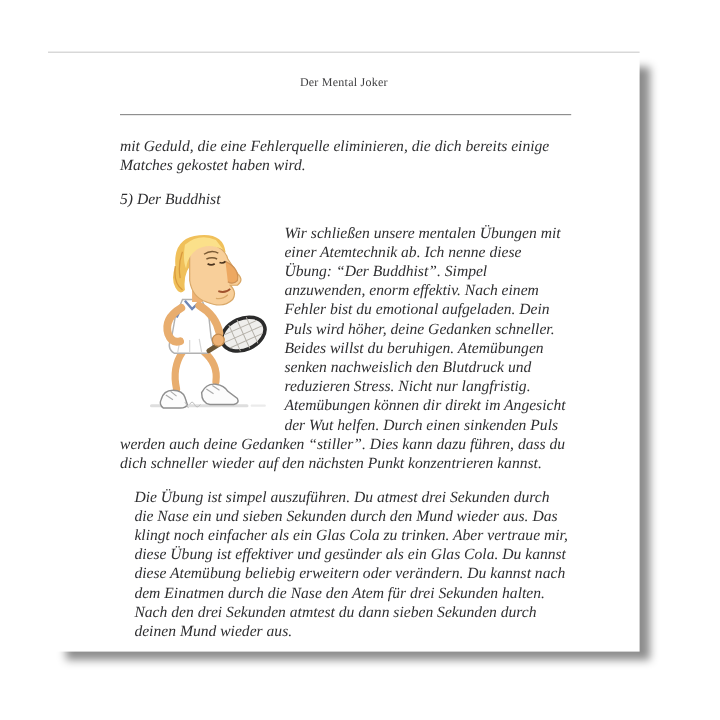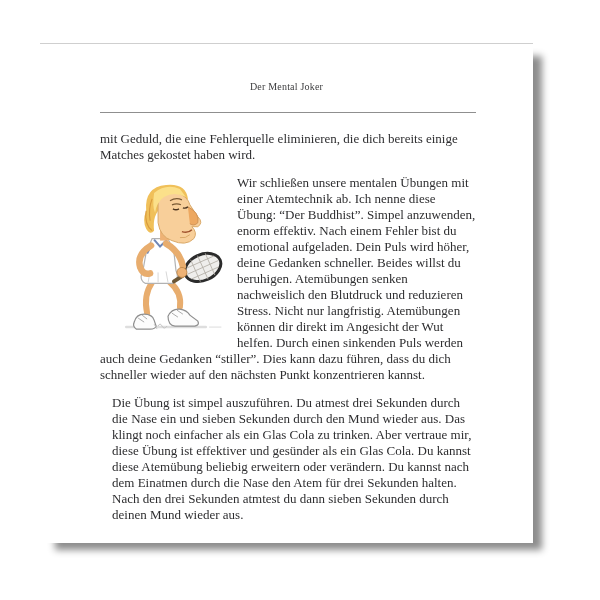--- a/index.html
+++ b/index.html
@@ -6,31 +6,32 @@
   html,body { width:600px; height:600px; background:#ffffff; overflow:hidden;
               font-family:"Liberation Serif", serif; }
   .page {
     position:absolute; left:40px; top:43px; width:493px; height:500px;
     background:#ffffff;
     border-top:1px solid #cfcfcf;
     box-shadow:12px 10px 7px -3px rgba(0,0,0,0.45);
     overflow:hidden;
   }
   .running-title {
-    margin-top:37px; text-align:center;
+    margin-top:20px; text-align:center;
     font-size:10px; color:#3d3d3f; letter-spacing:0.2px;
   }
   .header-rule {
     border:none; border-top:1px solid #8f8f8f;
     margin:20px 57px 0 60px; height:0;
   }
   .content {
     margin:18px 57px 0 60px;
     font-size:13px; line-height:16px; color:#2e2e30;
     text-align:left;
+    font-style:italic;
   }
   .content p { margin:0 0 12px 0; }
   .content p:last-child { margin-bottom:0;margin-left:12px; }
   .illu {
     float:left; width:120px; height:163px;
     margin:2px 7px 2px 10px;
   }
   .illu svg { display:block; width:120px; height:163px; }
 </style>
 </head>
@@ -39,20 +40,21 @@
 <div class="page">
 
   <div class="running-title">Der Mental Joker</div>
 
   <hr class="header-rule">
 
   <div class="content">
 
     <p>mit Geduld, die eine Fehlerquelle eliminieren, die dich bereits einige Matches gekostet haben wird.</p>
 
+    <p>5) Der Buddhist</p>
 
     <p>
       <span class="illu">
         <svg viewBox="0 0 120 164" xmlns="http://www.w3.org/2000/svg">
 
           <path d="M16 151 H96" stroke="#dedede" stroke-width="2.6" stroke-linecap="round" fill="none"></path>
           <path d="M100 151 H111" stroke="#ebebeb" stroke-width="1.8" stroke-linecap="round" fill="none"></path>
 
           <path d="M42 106 Q33 119 37 137" stroke="#e8ad6e" stroke-width="6" fill="none" stroke-linecap="round"></path>
           <path d="M60 106 Q72 116 70 131" stroke="#e8ad6e" stroke-width="6" fill="none" stroke-linecap="round"></path>

